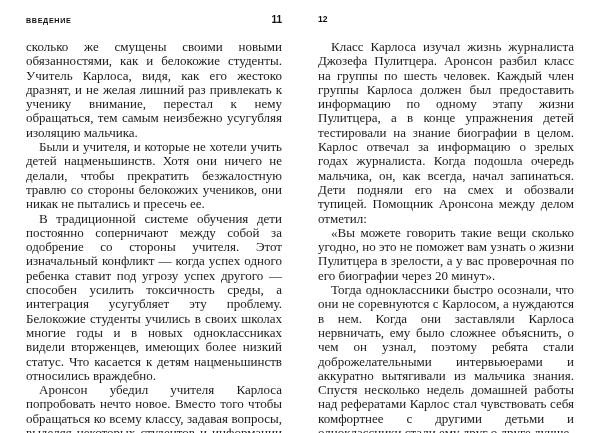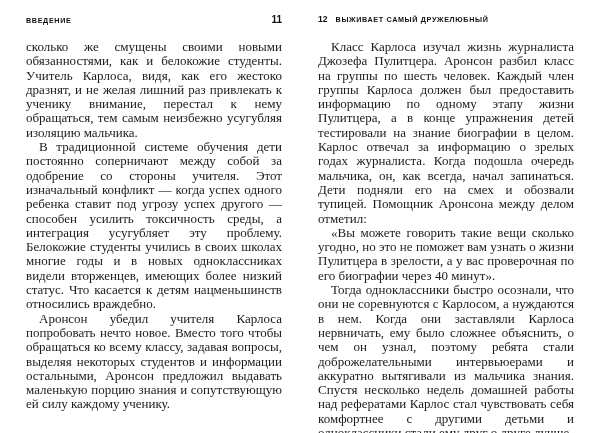--- a/index.html
+++ b/index.html
@@ -45,21 +45,20 @@
     height: 10px;
   }
   .runhead-left .title {
     flex: 1;
   }
   .runhead-left .folio {
     font-size: 10px;
     letter-spacing: 0;
   }
   .runhead-right .folio {
-    margin-right: 8px;
     font-size: 8.6px;
     letter-spacing: 0;
   }
   .runhead-right .title {
     flex: 1;
     text-align: left;
   }
   .body-col {
     font-size: 13px;
     line-height: 14.3px;
@@ -83,30 +82,30 @@
 
 <div class="spread">
 
   <div class="page page-left">
     <div class="runhead runhead-left">
       <span class="title">ВВЕДЕНИЕ</span>
       <span class="folio">11</span>
     </div>
     <div class="body-col">
       <p class="noindent">сколько же смущены своими новыми обязанностями, как и белокожие студенты. Учитель Карлоса, видя, как его жестоко дразнят, и не желая лишний раз привлекать к ученику внимание, перестал к нему обращаться, тем самым неизбежно усугубляя изоляцию мальчика.</p>
+      <p>Были и учителя, и которые не хотели учить детей нацменьшинств. Хотя они ничего не делали, чтобы прекратить безжалостную травлю со стороны белокожих учеников, они никак не пытались и пресечь ее.</p>
       <p>В традиционной системе обучения дети постоянно соперничают между собой за одобрение со стороны учителя. Этот изначальный конфликт — когда успех одного ребенка ставит под угрозу успех другого — способен усилить токсичность среды, а интеграция усугубляет эту проблему. Белокожие студенты учились в своих школах многие годы и в новых одноклассниках видели вторженцев, имеющих более низкий статус. Что касается к детям нацменьшинств относились враждебно.</p>
       <p>Аронсон убедил учителя Карлоса попробовать нечто новое. Вместо того чтобы обращаться ко всему классу, задавая вопросы, выделяя некоторых студентов и информации остальными, Аронсон предложил выдавать маленькую порцию знания и сопутствующую ей силу каждому ученику.</p>
     </div>
   </div>
 
   <div class="page page-right">
     <div class="runhead runhead-right">
       <span class="folio">12</span>
-      <span class="title">ВЫЖИВАЕТ САМЫЙ ДРУЖЕЛЮБНЫЙ</span>
     </div>
     <div class="body-col">
       <p>Класс Карлоса изучал жизнь журналиста Джозефа Пулитцера. Аронсон разбил класс на группы по шесть человек. Каждый член группы Карлоса должен был предоставить информацию по одному этапу жизни Пулитцера, а в конце упражнения детей тестировали на знание биографии в целом. Карлос отвечал за информацию о зрелых годах журналиста. Когда подошла очередь мальчика, он, как всегда, начал запинаться. Дети подняли его на смех и обозвали тупицей. Помощник Аронсона между делом отметил:</p>
-      <p class="quote">«Вы можете говорить такие вещи сколько угодно, но это не поможет вам узнать о жизни Пулитцера в зрелости, а у вас проверочная по его биографии через 40 минут».</p>
+      <p class="quote">«Вы можете говорить такие вещи сколько угодно, но это не поможет вам узнать о жизни Пулитцера в зрелости, а у вас проверочная по его биографии через 20 минут».</p>
       <p>Тогда одноклассники быстро осознали, что они не соревнуются с Карлосом, а нуждаются в нем. Когда они заставляли Карлоса нервничать, ему было сложнее объяснить, о чем он узнал, поэтому ребята стали доброжелательными интервьюерами и аккуратно вытягивали из мальчика знания. Спустя несколько недель домашней работы над рефератами Карлос стал чувствовать себя комфортнее с другими детьми и одноклассники стали ему друг о друге лучше.</p>
     </div>
   </div>
 
 </div>
 
 </body></html>

